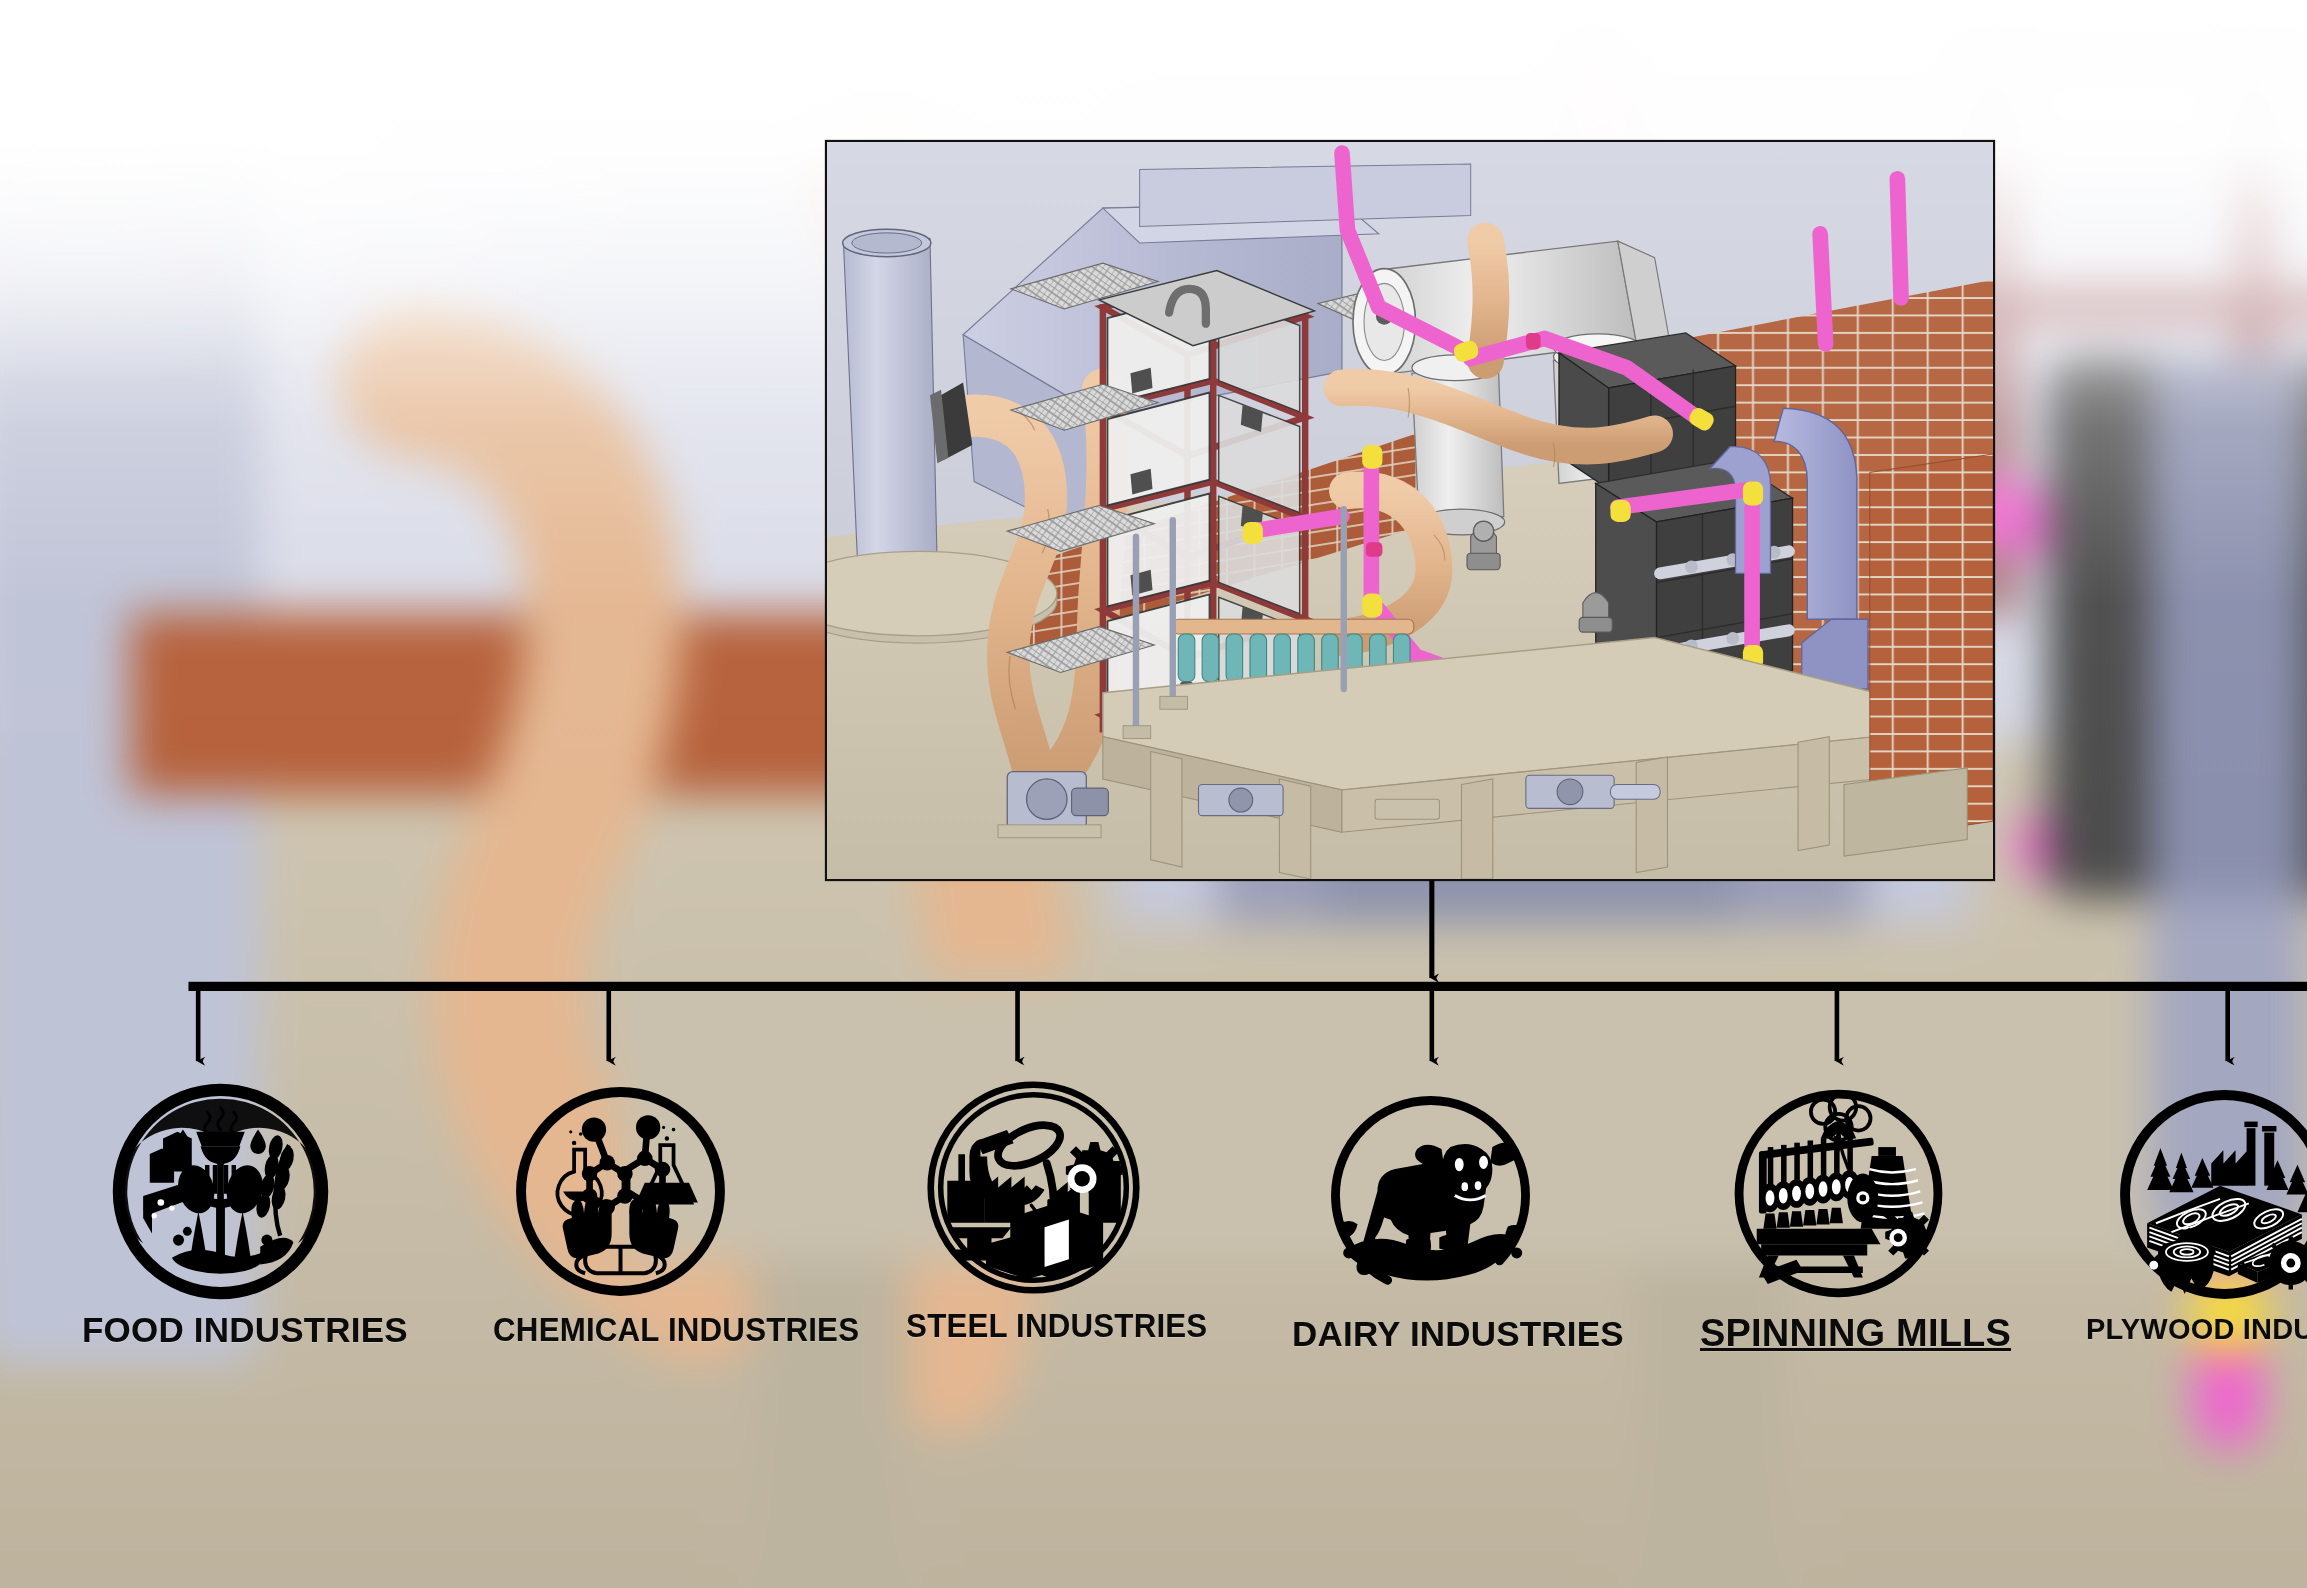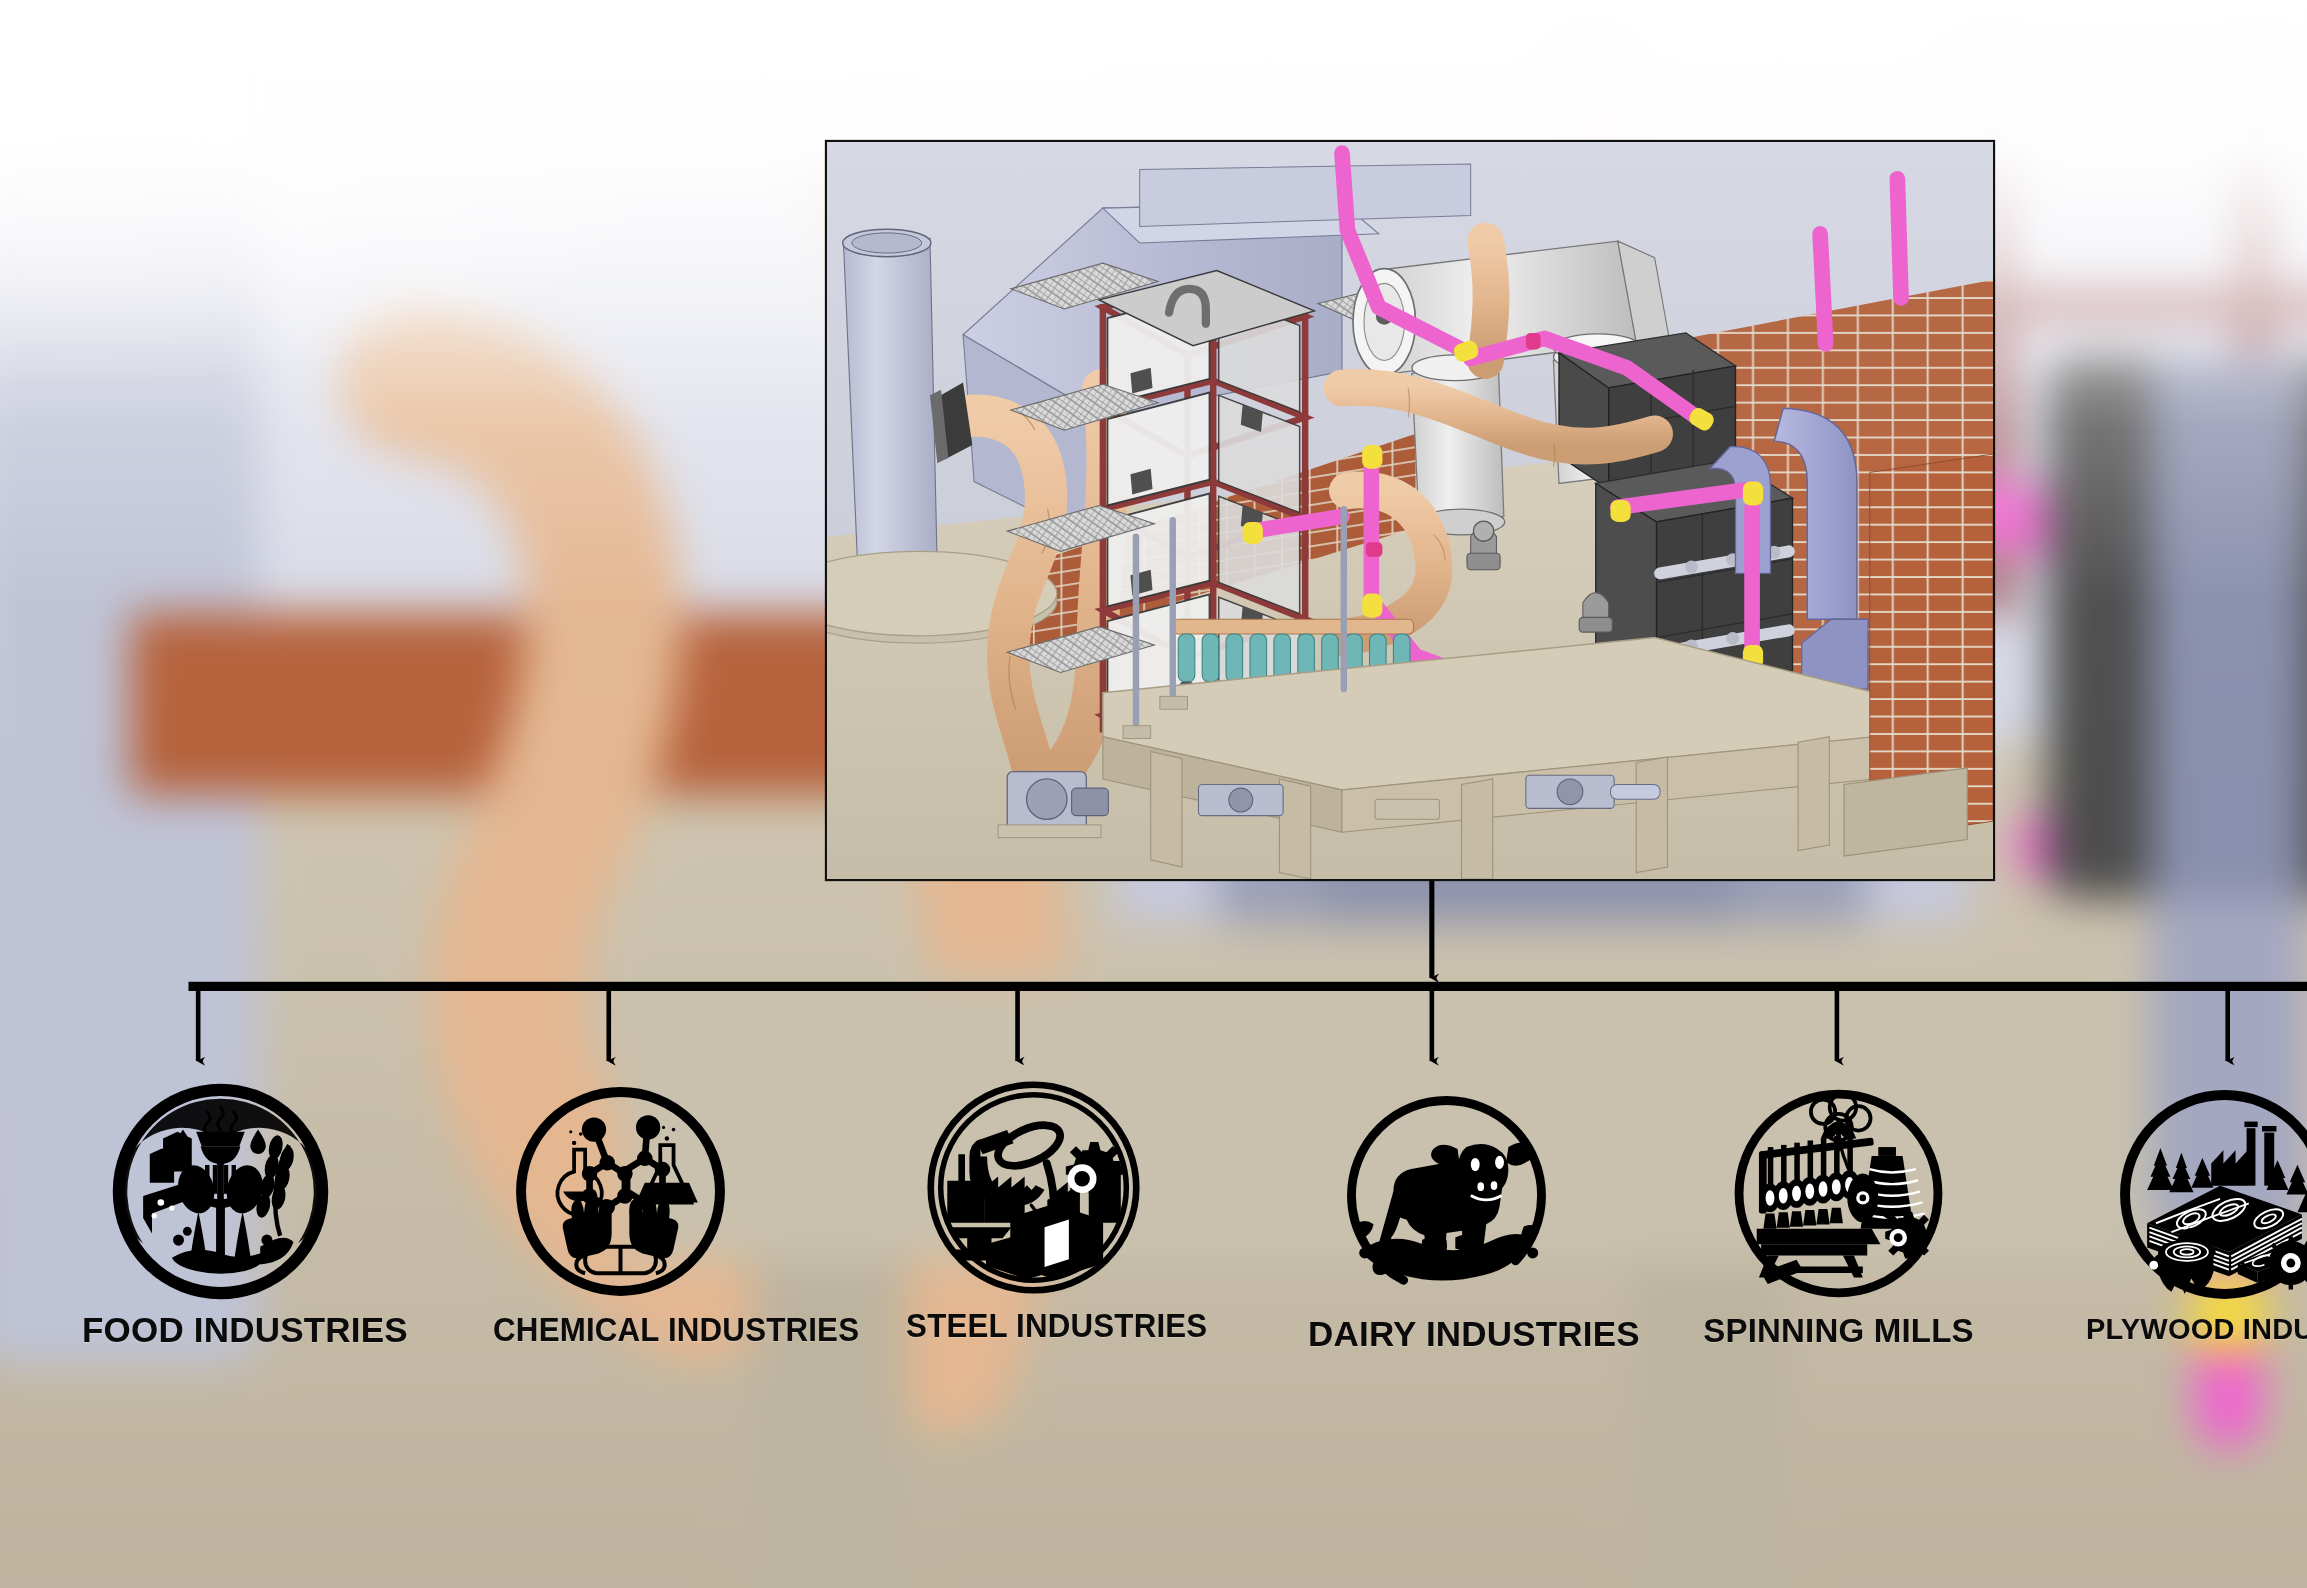--- a/index.html
+++ b/index.html
@@ -45,21 +45,21 @@
   
   .node{ position:absolute; width:277px; text-align:center; }
   .badge{ width:221px; height:221px; margin:0 auto; display:block; }
   .node .caption{
     margin-top:8.3px; font-weight:bold; color:#0b0b0b;
     letter-spacing:0.2px; white-space:nowrap;
     font-family:"Liberation Sans", sans-serif;
     text-shadow:0 0.5px 0 rgba(255,255,255,.25);
   }
   .cap-lg{ font-size:35px; }
-  .cap-md{ font-size:33px; }
+  .cap-md{ font-size:38px;text-decoration:underline; }
   .cap-sm{ font-size:29px; }
   .cap-cond{ font-size:34px; transform:scaleX(.92); transform-origin:center; }
 </style>
 </head>
 <body>
 
 <div id="stage">
 
   <div id="bg-wrap">
     <svg id="bg-blur" viewBox="0 0 1270 800" preserveAspectRatio="xMidYMid slice" aria-hidden="true">
@@ -626,21 +626,21 @@
       <g stroke="#000" stroke-width="3.6" fill="none">
         <rect x="68" y="150" width="64" height="24" rx="11"></rect>
         <path d="M100 150 v24"></path>
         <path d="M68 158 q-8 2 -8 8 q0 6 8 8"></path>
         <path d="M132 158 q8 2 8 8 q0 6 -8 8"></path>
       </g>
     </svg>
     <div class="caption cap-cond">CHEMICAL INDUSTRIES</div>
   </div>
 
-  <div class="node" style="left:1292px; top:1085px;margin-left:16px;">
+  <div class="node" style="left:1292px; top:1085px;">
     <svg class="badge" viewBox="0 0 200 200">
       <path d="M100 14 a86 86 0 0 1 86 86 a86 86 0 0 1 -86 86 a86 86 0 0 1 -86 -86
                a86 86 0 0 1 86 -86 Z" fill="none" stroke="#000" stroke-width="8" stroke-dasharray="430 110" stroke-dashoffset="230" stroke-linecap="round"></path>
 
       <g fill="#000">
         <path d="M52 96 q0 -16 16 -20 l44 -8 q14 -2 22 4 l10 8 q8 6 6 16 l-2 14
                  q-2 12 -12 16 l-4 32 q-1 8 -8 8 q-7 0 -8 -8 l-2 -26 l-14 2 l-2 26
                  q-1 8 -8 8 q-7 0 -8 -8 l-2 -24 q-12 -4 -16 -14 l-6 -2 q-4 14 -8 18
                  l-2 26 q-1 8 -8 8 q-7 0 -7 -8 Z"></path>
 

